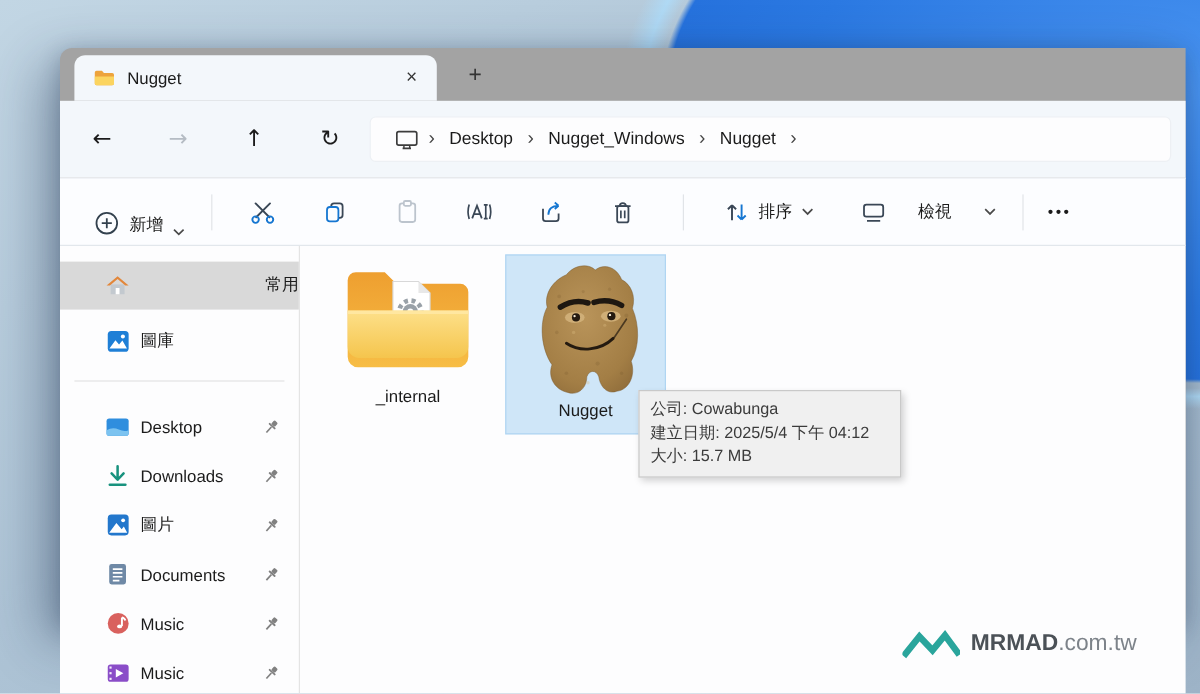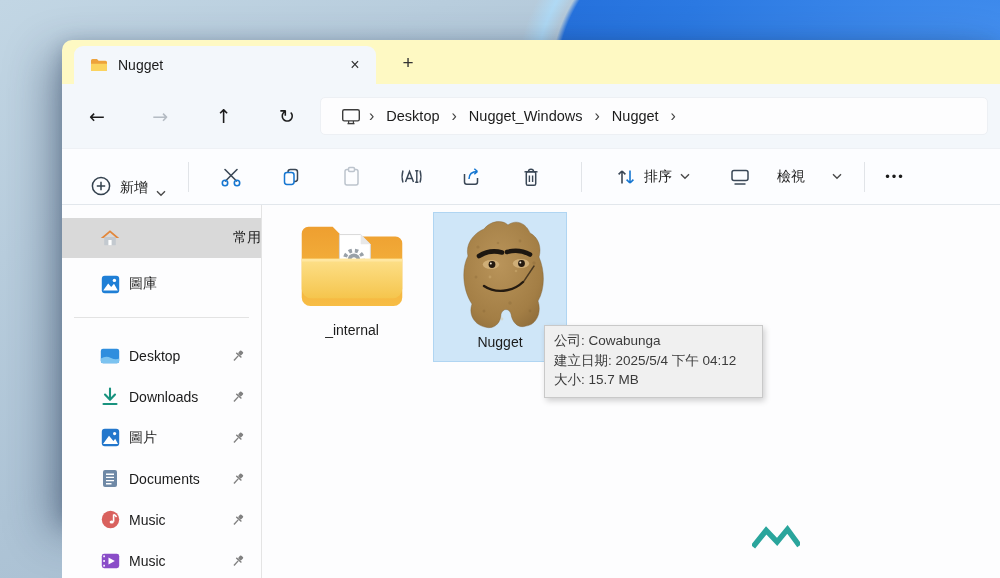--- a/index.html
+++ b/index.html
@@ -7,23 +7,23 @@
   body {
     font-family:"Liberation Sans","DejaVu Sans",sans-serif;
     color:#1b1b1b;
     position:relative;
     background:
       radial-gradient(640px 345px at 101% 13%, rgba(170,215,245,0) 72%, rgba(175,218,246,.95) 74%, rgba(175,218,246,0) 77%),
       radial-gradient(620px 330px at 101% 13%, #4a95f2 0%, #2b79e2 55%, #2672dd 73%, rgba(38,114,221,0) 74%),
       linear-gradient(150deg, #c2d6e4 0%, #aec4d6 45%, #9db3c7 100%);
   }
   .window {
-    position:absolute; left:62px; top:40px; width:938px; height:479px;
+    position:absolute; left:50px; top:40px; width:938px; height:479px;
     border-radius:10px 0 0 0;
-    background:#fef9c3;
+    background:#a3a3a3;
     box-shadow:-14px 14px 44px rgba(20,40,70,.38), 0 4px 18px rgba(20,40,70,.25);
   }
   
   .tabstrip { height:44px; position:relative; }
   .tab {
     position:absolute; left:12px; top:6px; width:302px; height:38px;
     background:#f3f7fb; border-radius:9px 9px 0 0;
     display:flex; align-items:center; padding:0 8px 0 16px;
   }
   .tab-title { margin-left:10px; font-size:14px; flex:1; }
@@ -442,13 +442,14 @@
       </div>
 
     </div>
   </div>
 </div>
 
 <div class="watermark">
   <svg width="48" height="26" viewBox="0 0 88 44">
     <polyline points="5,36 26,10 46,31 65,8 84,34" fill="none" stroke="#2aa59c" stroke-width="10" stroke-linejoin="miter" stroke-linecap="square"></polyline>
   </svg>
+  <div class="wm-text"><b>MRMAD</b><span>.com.tw</span></div>
 </div>
 
 </body></html>

